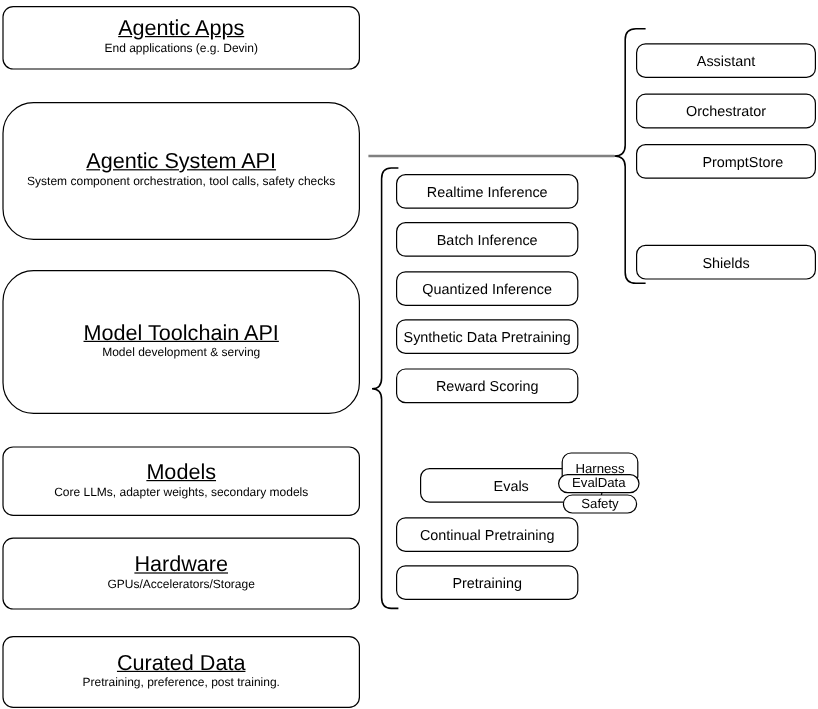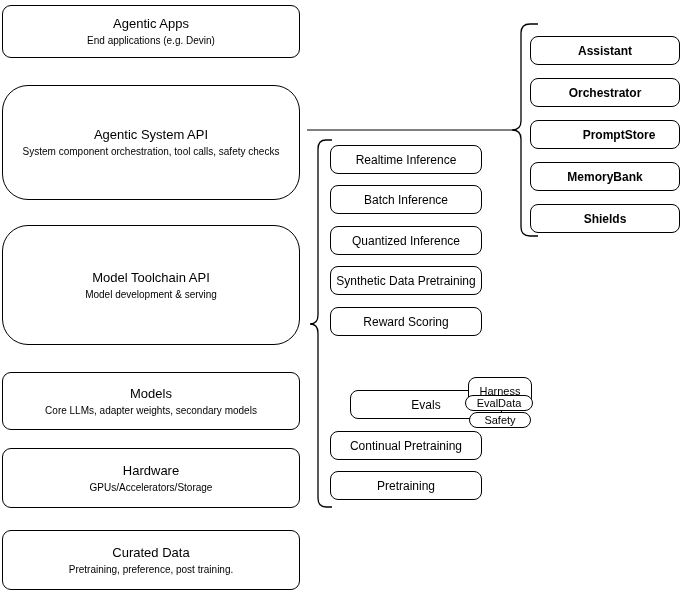--- a/index.html
+++ b/index.html
@@ -35,38 +35,37 @@
   }
   
   .stack-box {
     left: 2px;
     width: 298px;
     border-radius: 9px;
     gap: 4px;
     padding: 0 8px;
   }
   .stack-box.big { border-radius: 26px; }
-  .stack-box .title { font-size: 13px; line-height: 15px; }
+  .stack-box .title { font-size: 18px; line-height: 15px; text-decoration: underline; }
   .stack-box .subtitle { font-size: 10px; line-height: 12px; }
   
   .mid-box {
     left: 330px;
     width: 152px;
     height: 29px;
     border-radius: 8px;
     font-size: 12px;
   }
   
   .right-box {
     left: 530px;
     width: 150px;
     height: 29px;
     border-radius: 8px;
     font-size: 12px;
-    font-weight: bold;
   }
   
   .pill {
     border-radius: 8px;
     font-size: 11px;
     z-index: 3;
   }
   .mid-box, .right-box, .stack-box { z-index: 2; }
 </style>
 </head>
@@ -114,16 +113,15 @@
   <div class="node mid-box" style="top:431px;">Continual Pretraining</div>
   <div class="node mid-box" style="top:471px;">Pretraining</div>
 
   <div class="node pill" style="left:468px;top:377px;width:64px;height:28px;">Harness</div>
   <div class="node pill" style="left:465px;top:395px;width:68px;height:16px;">EvalData</div>
   <div class="node pill" style="left:469px;top:412px;width:62px;height:16px;">Safety</div>
 
   <div class="node right-box" style="top:36px;">Assistant</div>
   <div class="node right-box" style="top:78px;">Orchestrator</div>
   <div class="node right-box" style="top:120px;padding-left:28px;">PromptStore</div>
-  <div class="node right-box" style="top:162px;">MemoryBank</div>
   <div class="node right-box" style="top:204px;">Shields</div>
 
 </div>
 
 </body></html>

